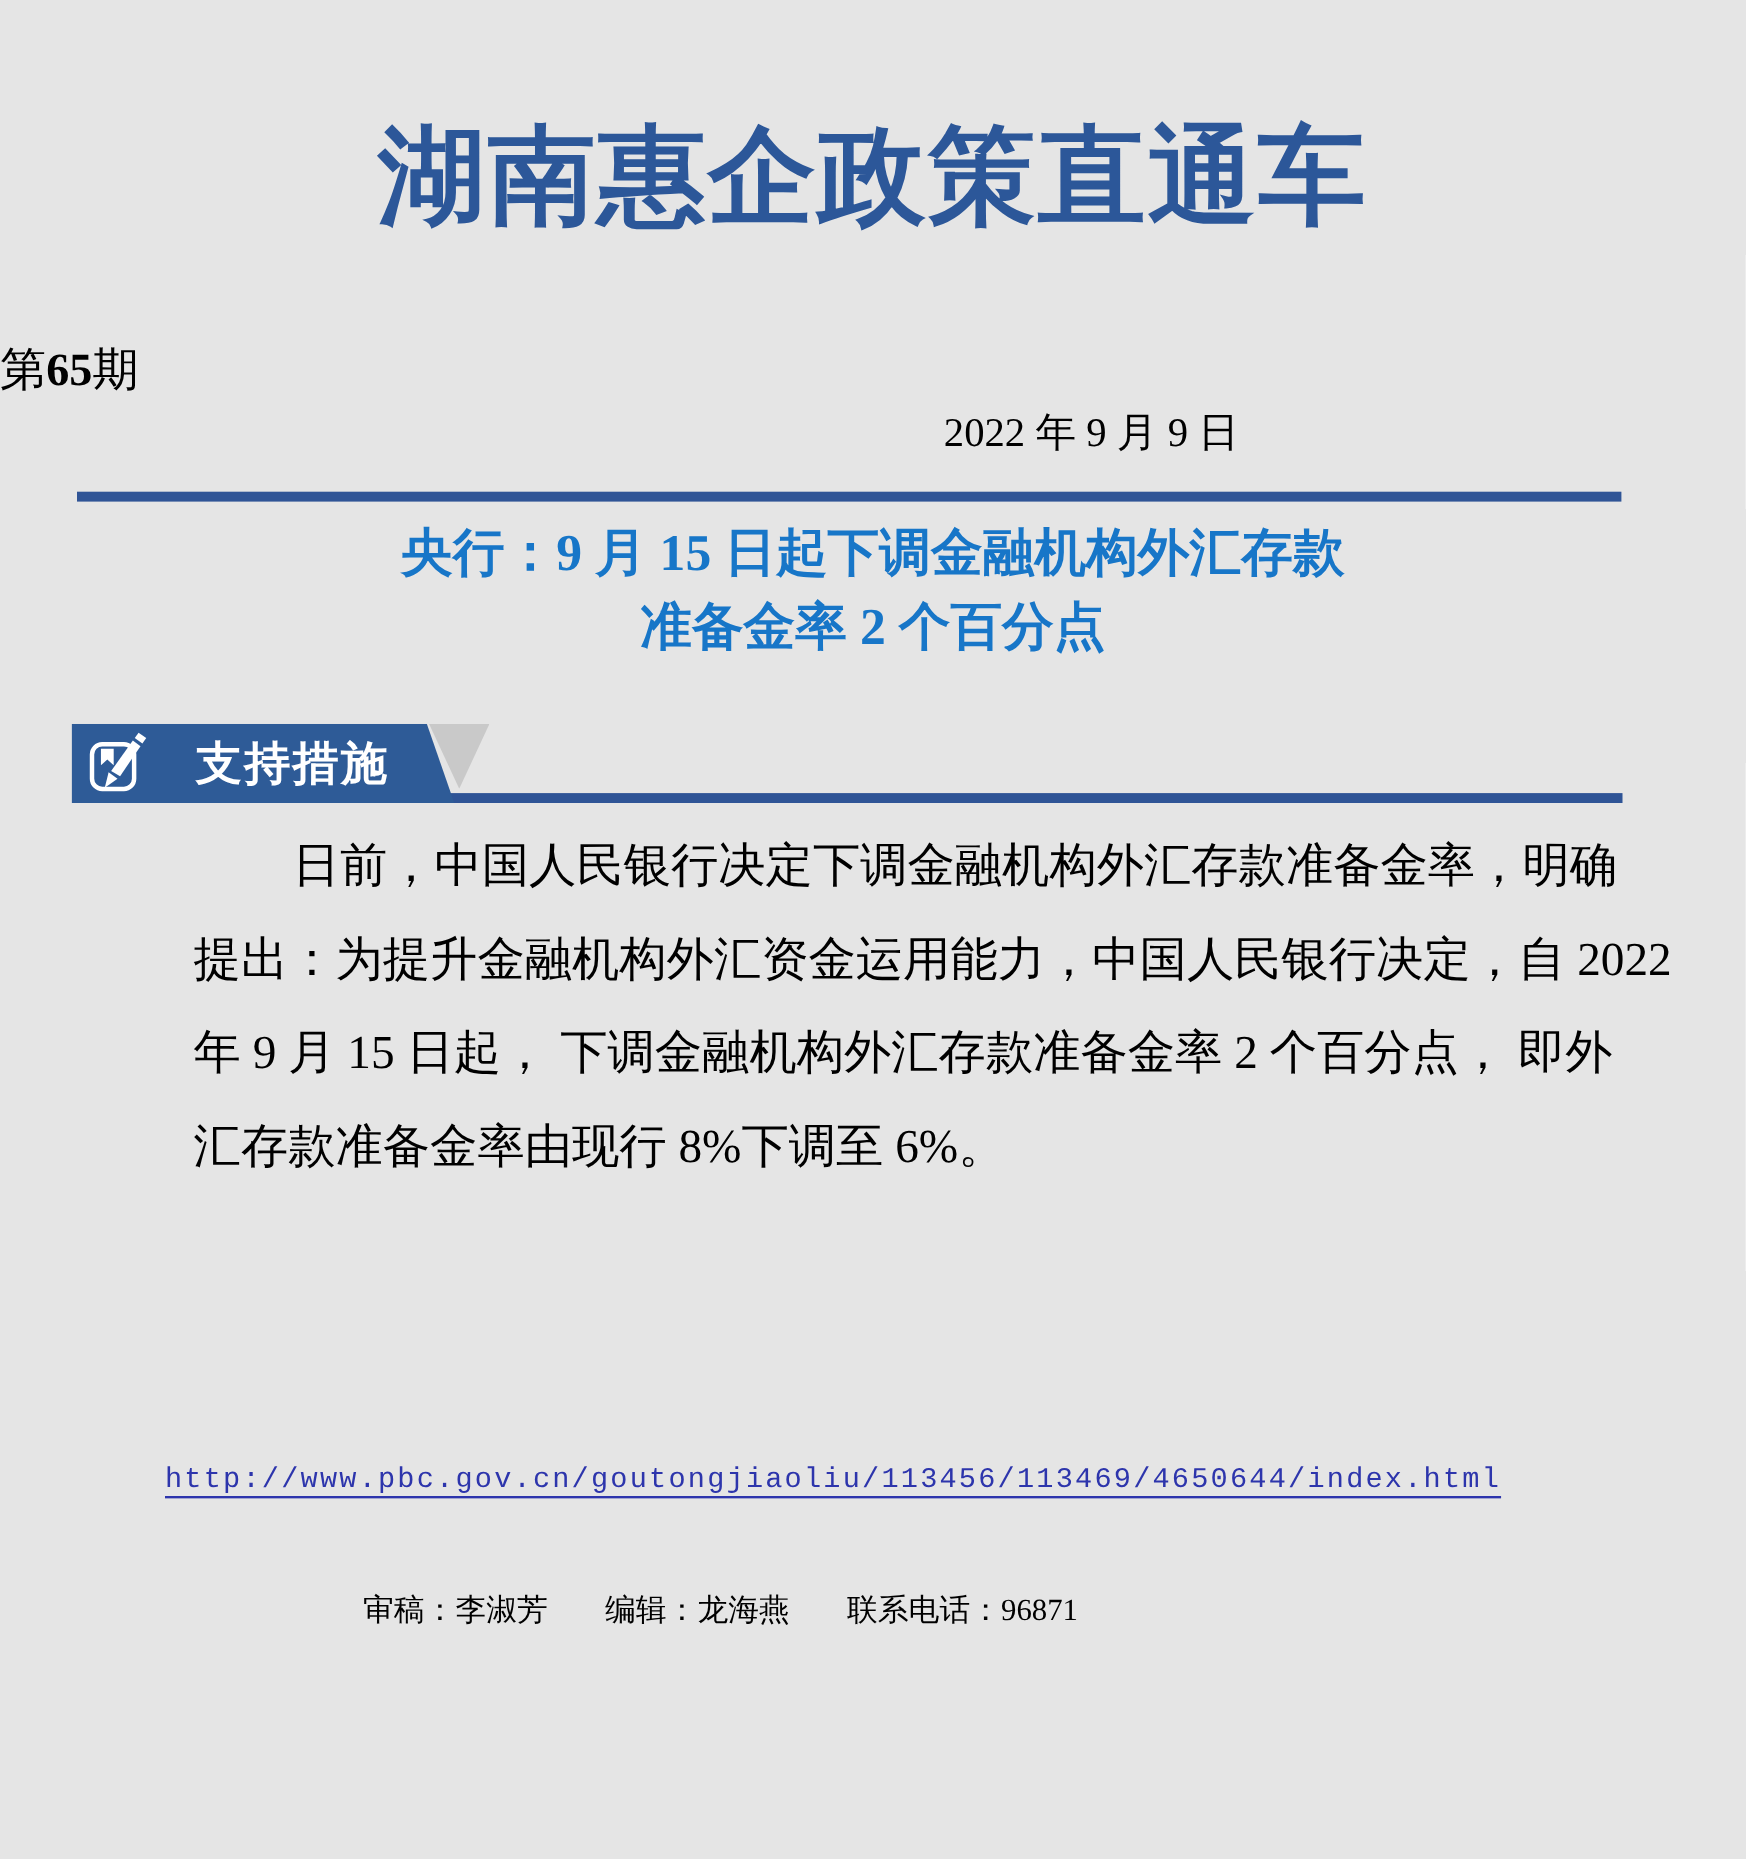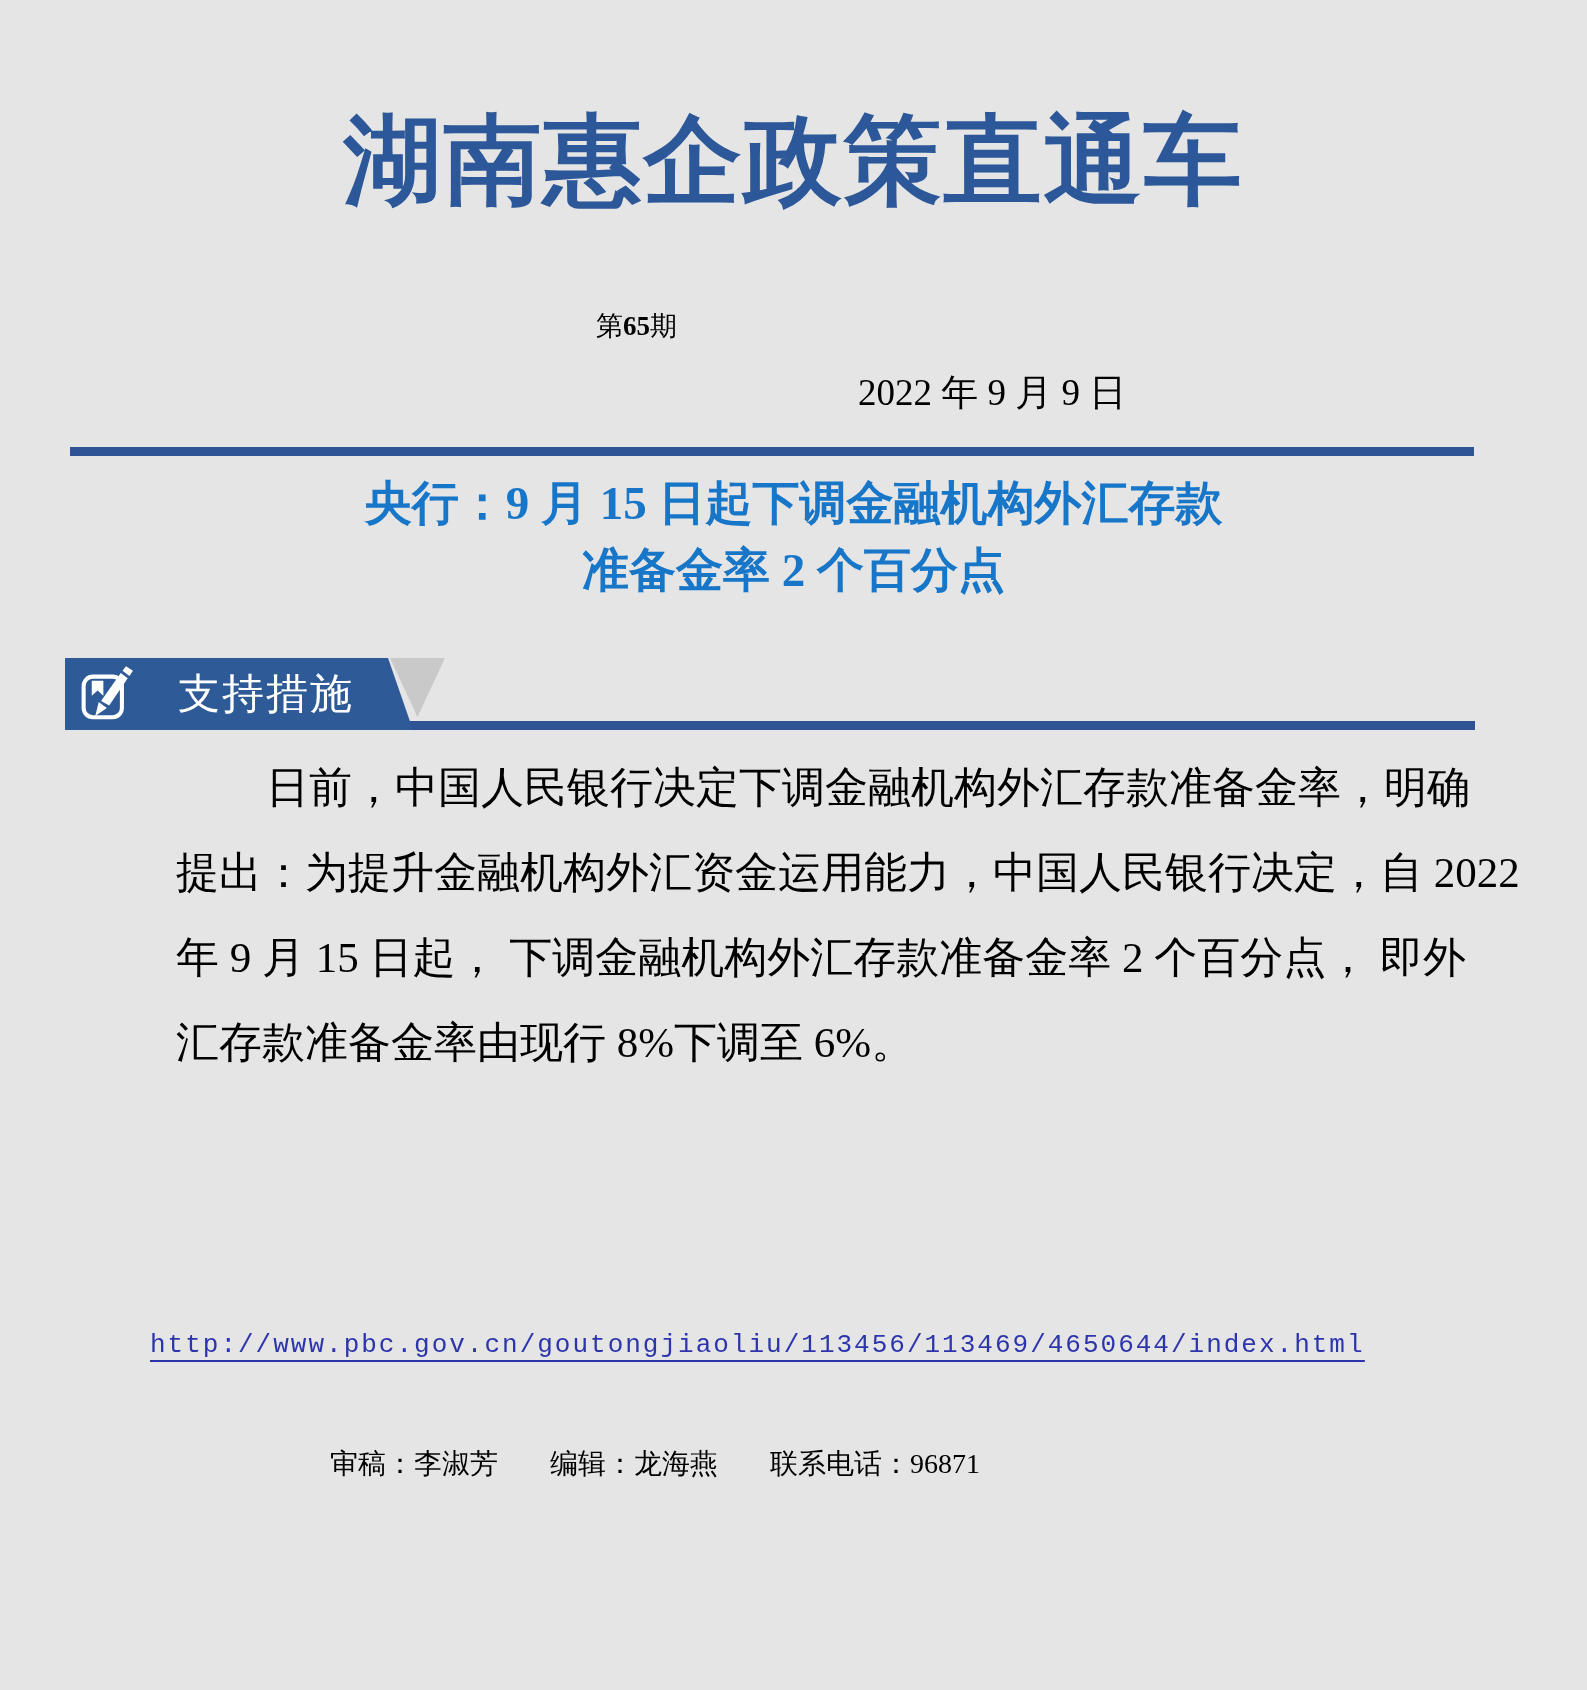--- a/index.html
+++ b/index.html
@@ -17,22 +17,21 @@
   .masthead-title{
     left:0;top:96px;width:1587px;
     text-align:center;
     font-size:98px;font-weight:bold;
     color:#2c5799;
     letter-spacing:2px;
     font-family:"Liberation Serif","DejaVu Serif",serif;
   }
   .issue-line{
     left:0;top:308px;width:1273px;
-    text-align:center;
-    font-size:27px;color:#000;
+    font-size:42px;color:#000;
   }
   .issue-number{font-weight:bold;font-family:"Liberation Serif","DejaVu Serif",serif;}
 
   .meta-org{left:198px;top:368px;font-size:37px;}
   .meta-date{left:858px;top:368px;font-size:37px;}
 
   .rule-top{
     left:70px;top:447px;width:1404px;height:9px;
     background:#2f5496;
   }
@@ -62,21 +61,21 @@
   .banner .rule{
     position:absolute;left:335px;top:63px;width:1075px;height:9px;
     background:#2f5496;
     z-index:1;
   }
   .banner .icon{position:absolute;left:14px;top:7px;width:58px;height:58px;}
   .banner .label{
     position:absolute;left:113px;top:0;height:72px;
     display:flex;align-items:center;
     color:#ffffff;
-    font-size:42px;font-weight:normal;
+    font-size:42px;font-weight:bold;
     font-family:"Liberation Sans","DejaVu Sans",sans-serif;
     letter-spacing:2px;
   }
 
   .body-text{
     left:176px;top:745px;width:1320px;
     font-size:43px;
     line-height:85px;
     color:#000;
   }

